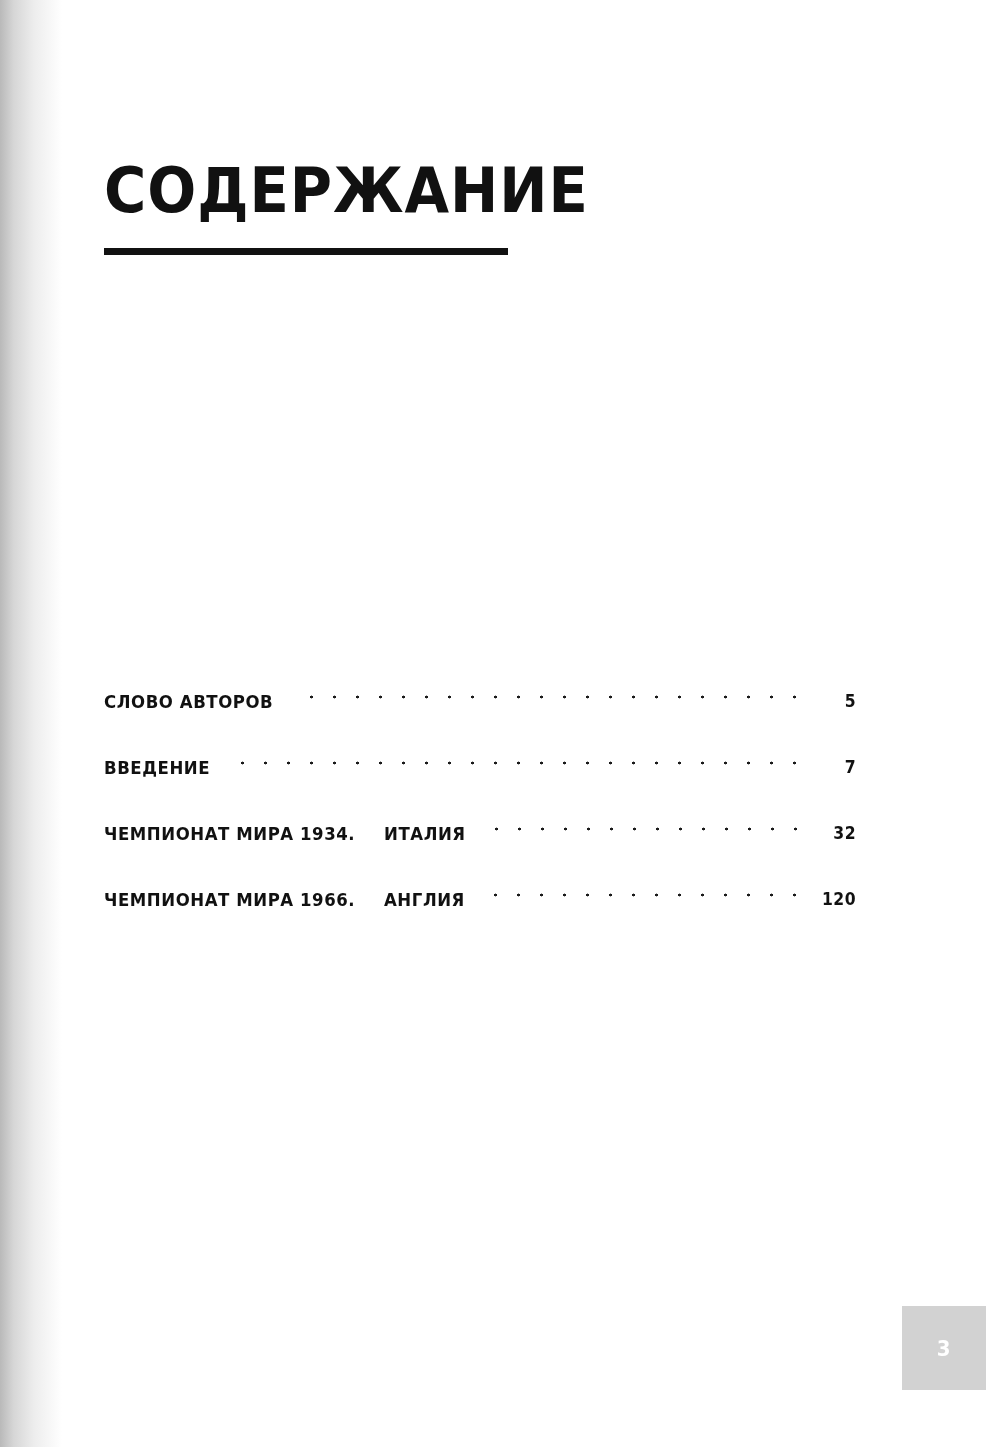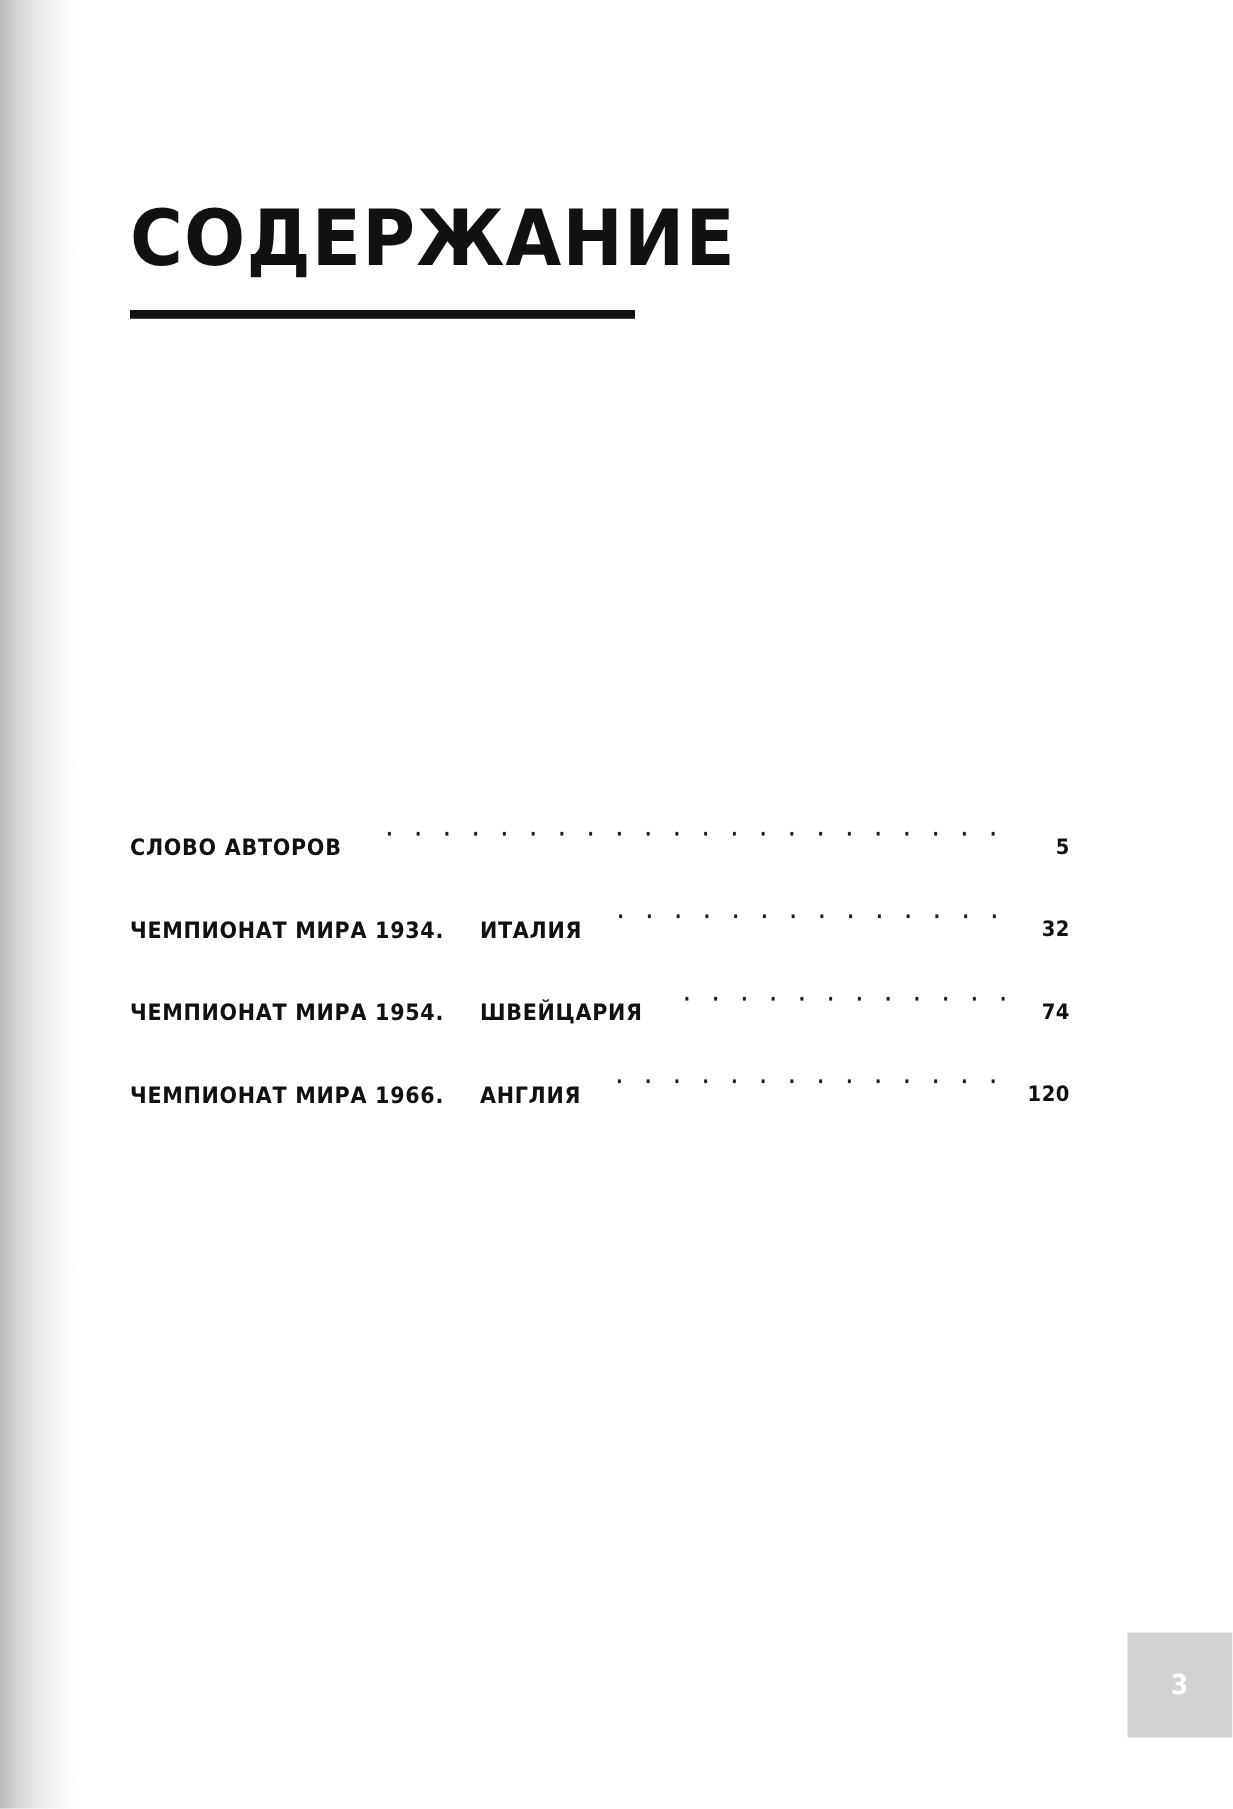--- a/index.html
+++ b/index.html
@@ -61,21 +61,21 @@
 
   
   .toc {
     position: absolute;
     left: 104px;
     top: 668px;
     width: 752px;
   }
   .toc-row {
     display: flex;
-    align-items: flex-start;
+    align-items: center;
     height: 66px;
     white-space: nowrap;
   }
   .toc-label {
     font-weight: 700;
     font-size: 18px;
     letter-spacing: 0.6px;
     color: #111111;
     transform: scaleX(0.92);
     transform-origin: left center;
@@ -136,37 +136,36 @@
   </div>
 
   <div class="toc">
 
     <div class="toc-row">
       <span class="toc-label">СЛОВО АВТОРОВ</span>
       <span class="toc-leader"></span>
       <span class="toc-page">5</span>
     </div>
 
+    <div class="toc-row">
+      <span class="toc-label">ВВЕДЕНИЕ</span>
+      <span class="toc-leader"></span>
+      <span class="toc-page">7</span>
+    </div>
 
 
     <div class="toc-row">
       <span class="toc-label">ЧЕМПИОНАТ МИРА 1934.</span>
       <span class="toc-label host" style="margin-left:7px;">ИТАЛИЯ</span>
       <span class="toc-leader"></span>
       <span class="toc-page">32</span>
     </div>
 
 
 
-    <div class="toc-row">
-      <span class="toc-label">ЧЕМПИОНАТ МИРА 1954.</span>
-      <span class="toc-label host" style="margin-left:7px;">ШВЕЙЦАРИЯ</span>
-      <span class="toc-leader"></span>
-      <span class="toc-page">74</span>
-    </div>
 
 
 
     <div class="toc-row">
       <span class="toc-label">ЧЕМПИОНАТ МИРА 1966.</span>
       <span class="toc-label host" style="margin-left:7px;">АНГЛИЯ</span>
       <span class="toc-leader"></span>
       <span class="toc-page">120</span>
     </div>
 

